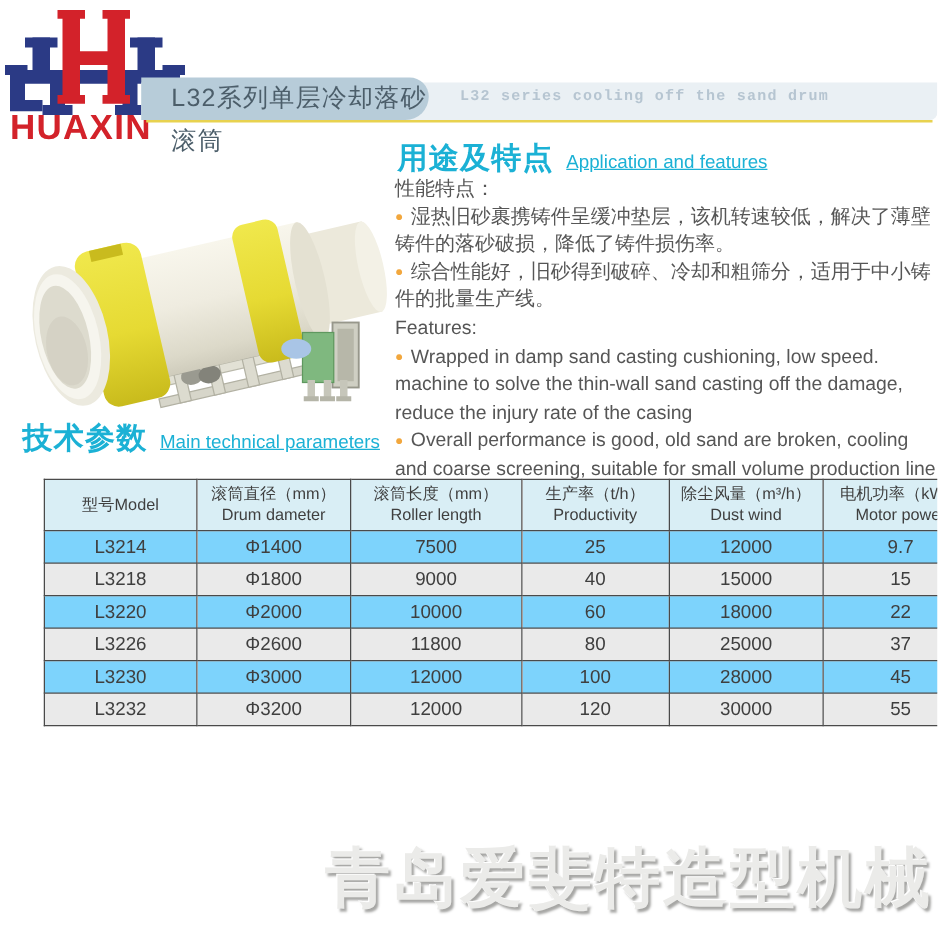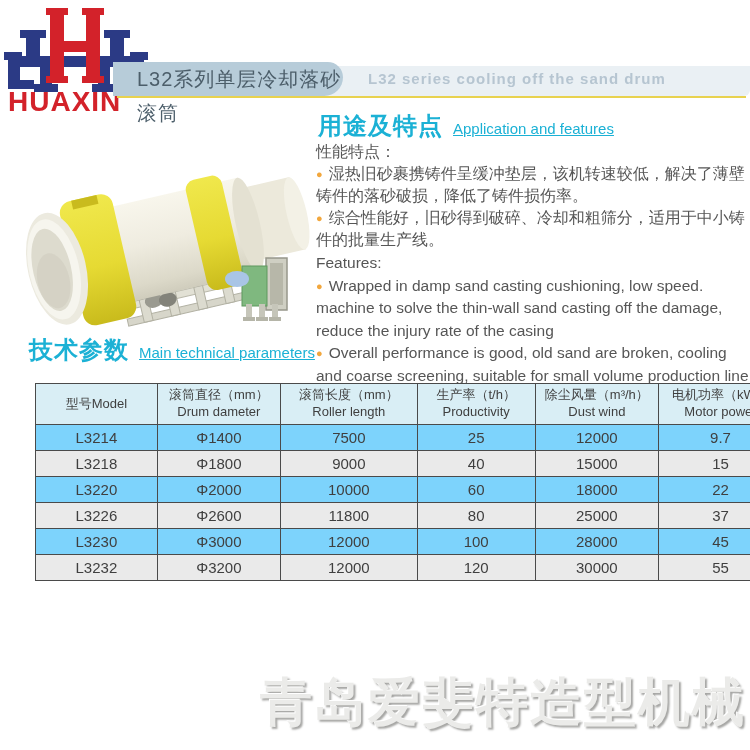--- a/index.html
+++ b/index.html
@@ -15,31 +15,31 @@
     color:#d3222a; letter-spacing:1px; }
 
   
   .banner-light { position:absolute; left:113px; top:66px; width:637px; height:30px;
     background:#eaf0f4; border-radius:0 0 6px 0; }
   .banner-dark { position:absolute; left:113px; top:62px; width:230px; height:34px;
     background:#b7ccd9; border-radius:0 18px 22px 0; }
   .banner-dark .zh { display:block; line-height:34px; padding-left:24px;
     font-size:20px; font-weight:normal; color:#4c5e6a; letter-spacing:1px; }
   .banner-en { position:absolute; left:368px; top:70px;
-    font-family:Liberation Sans, sans-serif; font-weight:bold; font-size:15px;
+    font-family:Liberation Mono, monospace; font-weight:bold; font-size:12px;
     color:#b6c5d1; letter-spacing:1px; }
   .gold-line { position:absolute; left:117px; top:96px; width:629px; height:2px;
     background:#e8d24f; }
 
   
   .sec-title { position:absolute; white-space:nowrap; }
   .sec-title .zh { font-size:24px; font-weight:bold; color:#1bb1d5; letter-spacing:1px; }
   .sec-title .en { font-size:15px; color:#1bb1d5; margin-left:10px;text-decoration:underline; }
   #app-title { left:318px; top:110px; }
-  #param-title { left:29px; top:334px; }
+  #param-title { left:18px; top:334px; }
 
   
   .zh-block { position:absolute; left:316px; top:141px; width:434px;
     font-size:16px; color:#565656; line-height:22px; }
   .en-block { position:absolute; left:316px; top:252px; width:438px;
     font-size:15.5px; color:#565656; line-height:22.5px; }
   .bullet::before { content:"●"; color:#f2a73d; font-size:11px;
     margin-right:6px; vertical-align:1px; }
 
   

